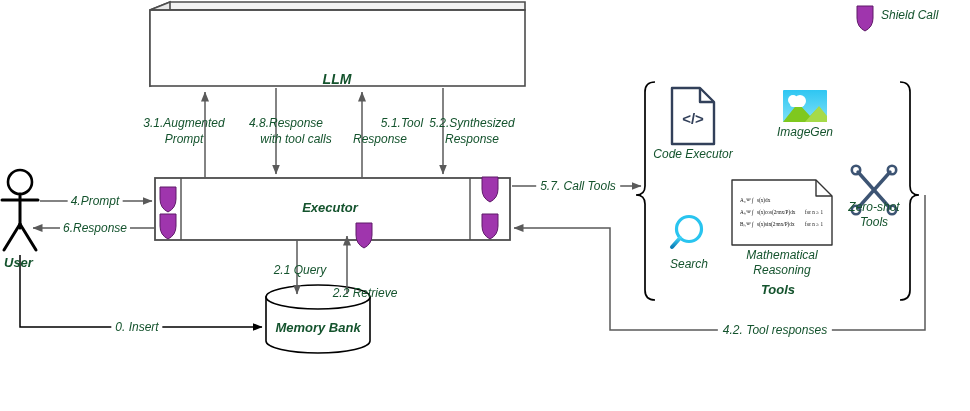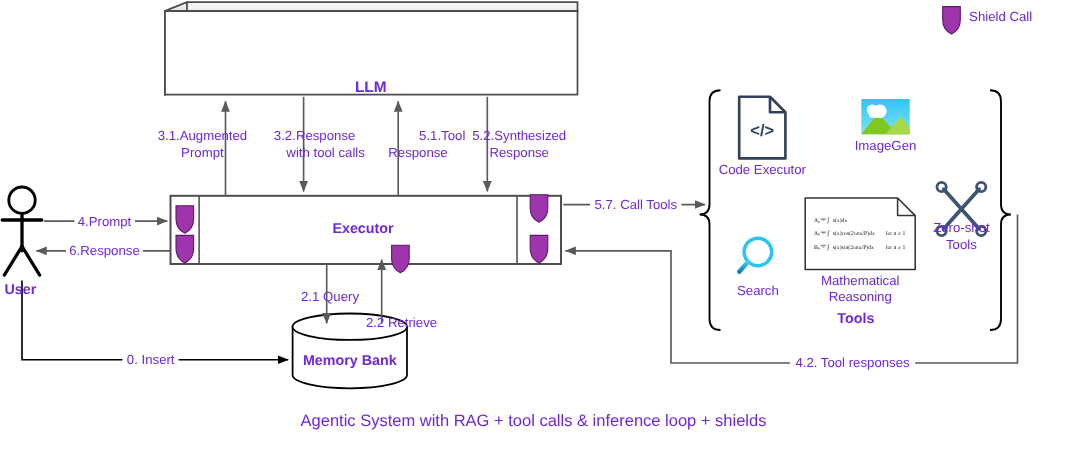--- a/index.html
+++ b/index.html
@@ -1,19 +1,19 @@
 <!DOCTYPE html>
 <html><head>
 <meta charset="utf-8">
 <style>
   html,body{margin:0;padding:0;background:#ffffff;}
   body{width:970px;height:411px;font-family:"Liberation Sans",sans-serif;color:#000;}
   #stage{position:relative;width:970px;height:411px;overflow:hidden;}
   #svgroot{position:absolute;left:0;top:0;width:970px;height:411px;}
-  .lbl{position:absolute;font-family:"Liberation Sans",sans-serif;color:#6d28d9;white-space:nowrap;}
+  .lbl{position:absolute;font-family:"Liberation Sans",sans-serif;color:#14532d;white-space:nowrap;font-style:italic;}
   .ctr{transform:translateX(-50%);text-align:center;}
   .b{font-weight:bold;}
 </style>
 </head>
 <body>
 
 <div id="stage">
 
 <svg id="svgroot" viewBox="0 0 970 411">
   <defs>
@@ -149,21 +149,21 @@
 </svg>
 
 <div class="lbl ctr b" style="left:337px;top:47px;font-size:14px;margin-top:24px;">LLM</div>
 <div class="lbl ctr b" style="left:330px;top:200px;font-size:13px;">Executor</div>
 <div class="lbl ctr b" style="left:318px;top:320px;font-size:13px;">Memory Bank</div>
 <div class="lbl b" style="left:4px;top:255px;font-size:13px;">User</div>
 <div class="lbl ctr b" style="left:778px;top:282px;font-size:13px;">Tools</div>
 
 <div class="lbl ctr" style="left:184px;top:116px;font-size:12px;">3.1.Augmented</div>
 <div class="lbl ctr" style="left:184px;top:132px;font-size:12px;">Prompt</div>
-<div class="lbl ctr" style="left:286px;top:116px;font-size:12px;">3.2.Response</div>
+<div class="lbl ctr" style="left:286px;top:116px;font-size:12px;">4.8.Response</div>
 <div class="lbl ctr" style="left:296px;top:132px;font-size:12px;">with tool calls</div>
 <div class="lbl ctr" style="left:380px;top:116px;font-size:12px;margin-left:22px;">5.1.Tool</div>
 <div class="lbl ctr" style="left:380px;top:132px;font-size:12px;">Response</div>
 <div class="lbl ctr" style="left:472px;top:116px;font-size:12px;">5.2.Synthesized</div>
 <div class="lbl ctr" style="left:472px;top:132px;font-size:12px;">Response</div>
 
 <div class="lbl ctr" style="left:95px;top:194px;font-size:12px;background:#fff;padding:0 3px;">4.Prompt</div>
 <div class="lbl ctr" style="left:95px;top:221px;font-size:12px;background:#fff;padding:0 3px;">6.Response</div>
 <div class="lbl ctr" style="left:137px;top:320px;font-size:12px;background:#fff;padding:0 4px;">0. Insert</div>
 <div class="lbl ctr" style="left:300px;top:263px;font-size:12px;">2.1 Query</div>
@@ -174,15 +174,14 @@
 <div class="lbl ctr" style="left:693px;top:147px;font-size:12px;">Code Executor</div>
 <div class="lbl ctr" style="left:805px;top:125px;font-size:12px;">ImageGen</div>
 <div class="lbl ctr" style="left:689px;top:257px;font-size:12px;">Search</div>
 <div class="lbl ctr" style="left:782px;top:248px;font-size:12px;">Mathematical</div>
 <div class="lbl ctr" style="left:782px;top:263px;font-size:12px;">Reasoning</div>
 <div class="lbl ctr" style="left:874px;top:200px;font-size:12px;">Zero-shot</div>
 <div class="lbl ctr" style="left:874px;top:215px;font-size:12px;">Tools</div>
 
 <div class="lbl" style="left:881px;top:8px;font-size:12px;">Shield Call</div>
 
-<div class="lbl ctr" style="left:485px;top:374px;font-size:15px;">Agentic System with RAG + tool calls &amp; inference loop + shields</div>
 
 </div>
 
 </body></html>

